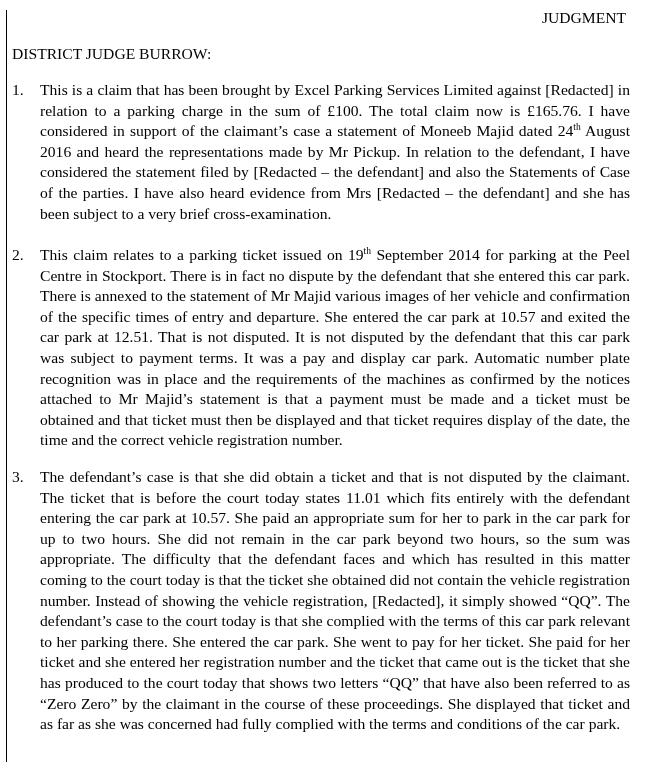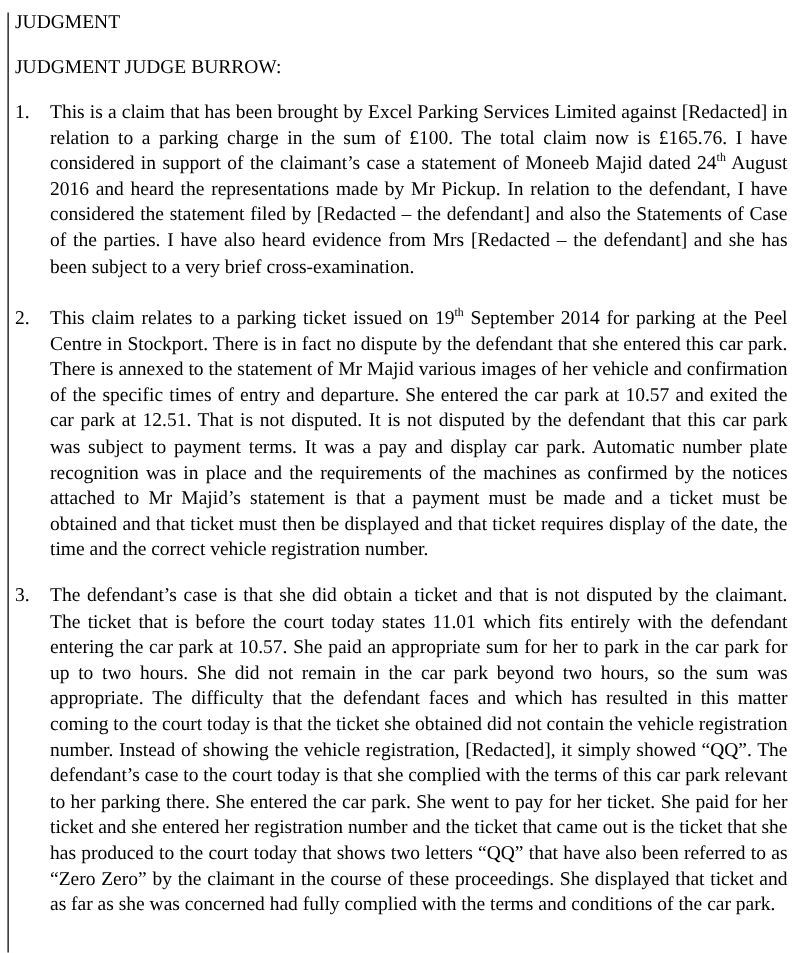--- a/index.html
+++ b/index.html
@@ -20,24 +20,24 @@
     .left-rule {
       position: absolute;
       left: 6px;
       top: 10px;
       bottom: 0;
       width: 1px;
       background: #000000;
     }
     .heading {
       position: absolute;
-      left: 12px;
+      left: 0;
       width: 626px;
       top: 8px;
-      text-align: left;
+      text-align: right;
       font-size: 15.6px;
     }
     .judge {
       position: absolute;
       left: 12px;
       top: 44px;
       font-size: 15.6px;
     }
     .para {
       position: absolute;
@@ -64,21 +64,21 @@
     #p2 { top: 245px; }
     #p3 { top: 467px; }
   </style>
 </head>
 <body>
 
 <div class="left-rule"></div>
 
 <div class="heading">JUDGMENT</div>
 
-<div class="judge">JUDGMENT JUDGE BURROW:</div>
+<div class="judge">DISTRICT JUDGE BURROW:</div>
 
 <div class="para" id="p1">
   <span class="num">1.</span>
   <div class="text">
     <span>This is a claim that has been brought by Excel Parking Services Limited against [Redacted] in relation to a parking charge in the sum of £100.  The total claim now is £165.76.  I have considered in support of the claimant’s case a statement of Moneeb Majid dated 24</span><sup>th</sup><span> August 2016 and heard the representations made by Mr Pickup.  In relation to the defendant, I have considered the statement filed by [Redacted – the defendant] and also the Statements of Case of the parties.  I have also heard evidence from Mrs [Redacted – the defendant] and she has been subject to a very brief cross-examination.</span>
   </div>
 </div>
 
 <div class="para" id="p2">
   <span class="num">2.</span>

